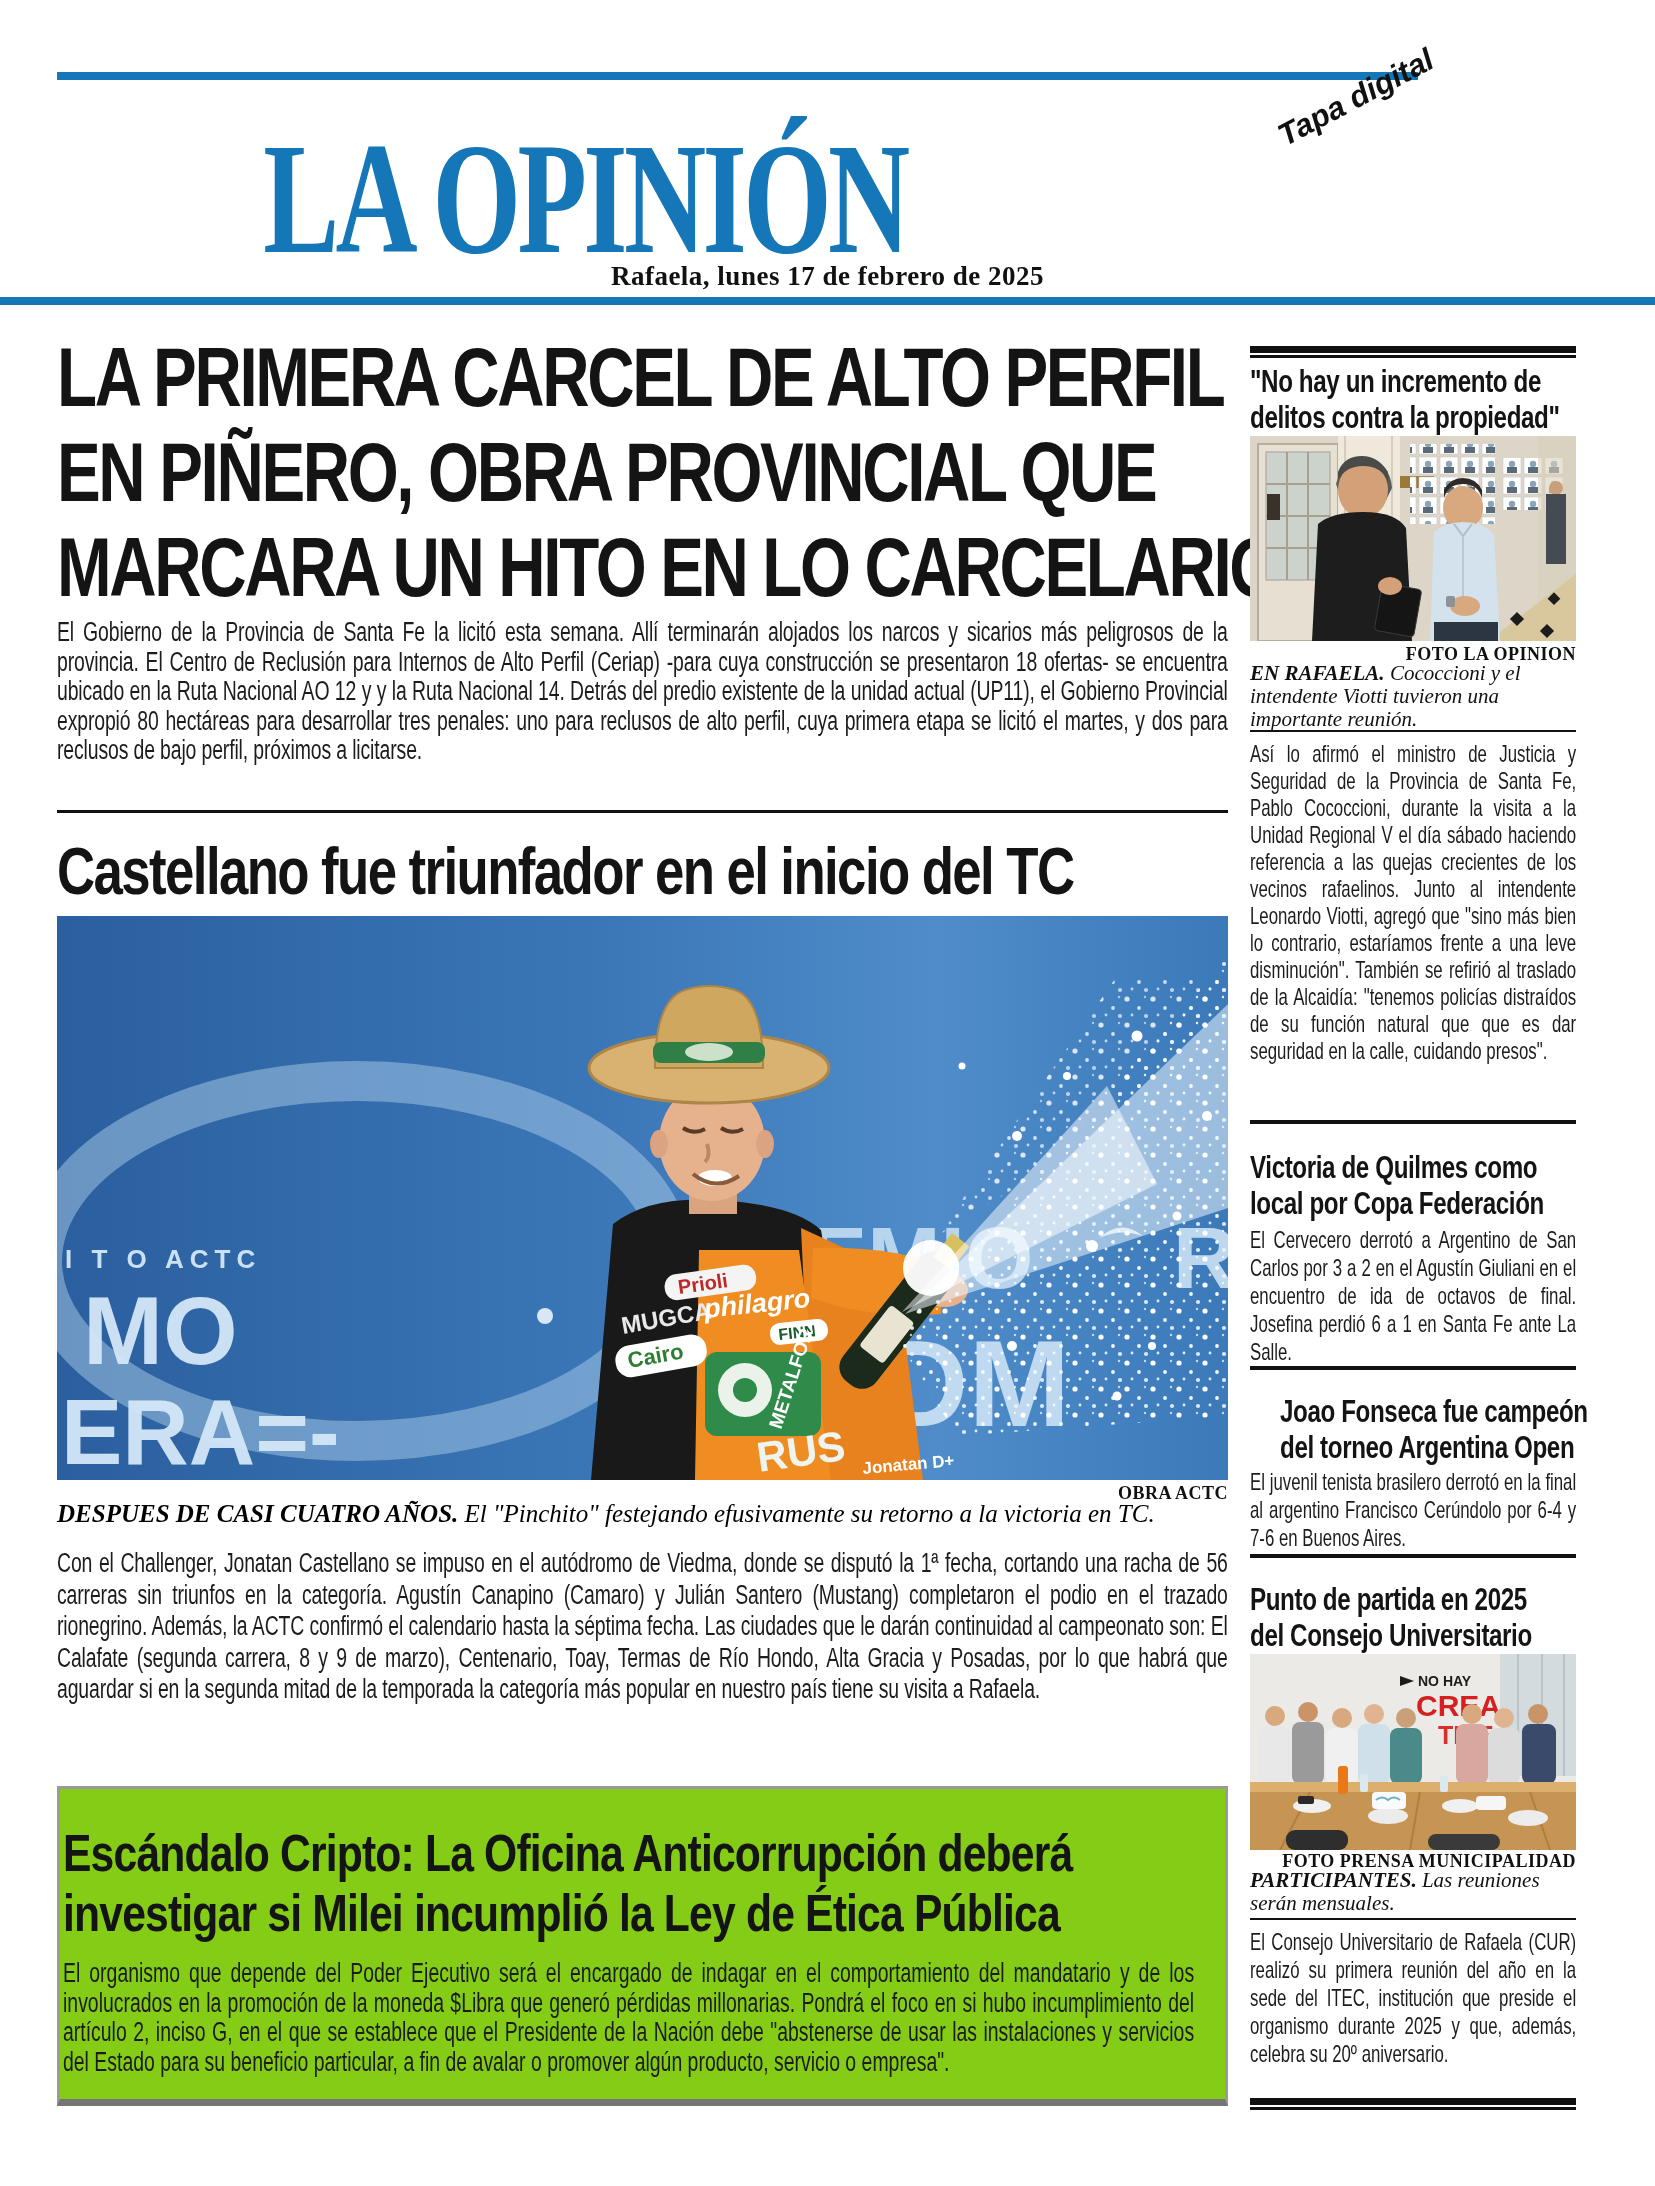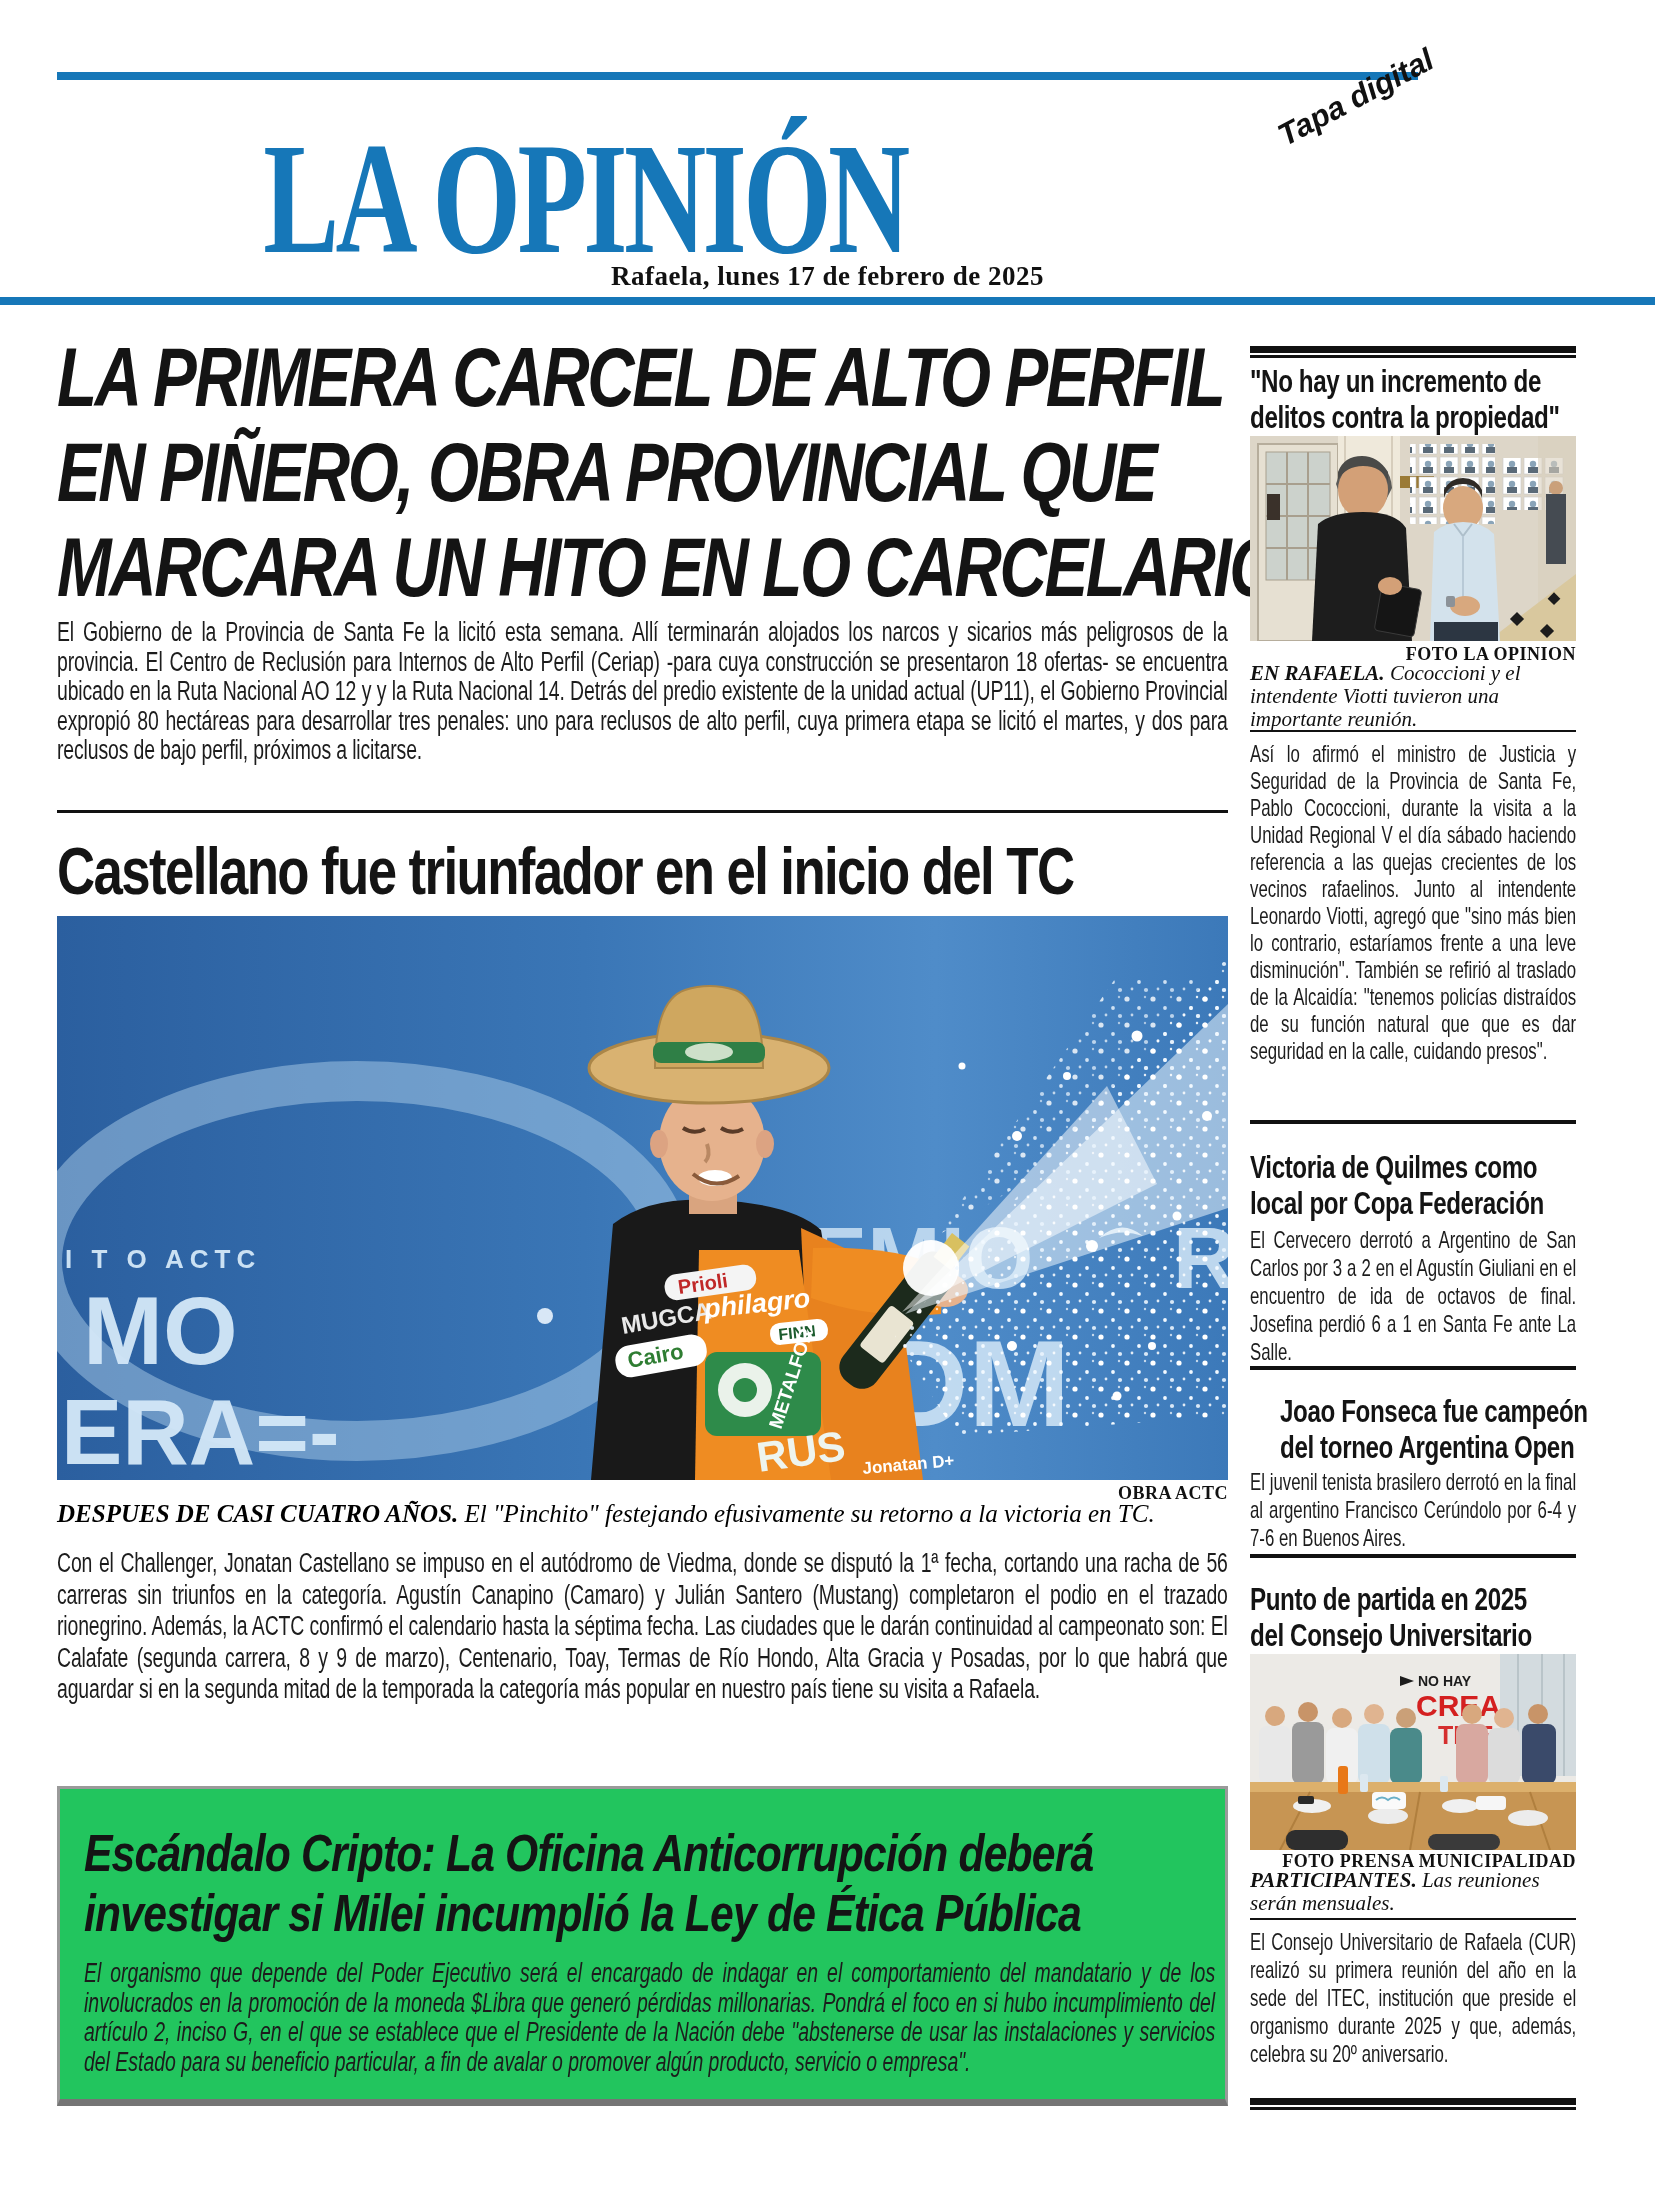--- a/index.html
+++ b/index.html
@@ -41,40 +41,40 @@
   .credit { font-family:"Liberation Serif",serif; font-weight:700; font-size:18px; color:#111; text-align:right; letter-spacing:0.5px; }
   .caption { font-family:"Liberation Serif",serif; font-style:italic; font-size:25px; color:#000000; white-space:nowrap; }
   .caption b, .caption-sm b { font-style:italic; font-weight:700; }
   .caption-sm { font-family:"Liberation Serif",serif; font-style:italic; font-size:21px; line-height:23px; color:#111; }
 
   
   .rule-black { background:#111; }
   .double-rule { height:12px; background:linear-gradient(to bottom,#111 0,#111 7px,#ffffff 7px,#ffffff 9px,#111 9px,#111 12px); }
 
   
-  .crypto-box { border:3px solid #9a9a9a; border-bottom:7px solid #757575; background:#22c55e; padding:34px 20px 0 24px;font-style:italic; }
+  .crypto-box { border:3px solid #9a9a9a; border-bottom:7px solid #757575; background:#84cc16; padding:34px 20px 0 3px; }
 
   .photo-frame svg { display:block; width:100%; height:100%; }
 </style>
 </head>
 <body>
 
 <div class="abs blue-rule" style="left:57px; top:72px; width:1361px; height:8px;"></div>
 
 <div class="abs masthead-wrap">
   <span class="masthead">LA OPINIÓN</span>
 </div>
 
 <div class="abs tagline">Tapa digital</div>
 
 <div class="abs dateline">Rafaela, lunes 17 de febrero de 2025</div>
 
 <div class="abs blue-rule" style="left:0; top:297px; width:1655px; height:8px;"></div>
 
-<div class="abs" style="left:57px; top:330px; width:1171px; height:286px;font-style:italic;">
+<div class="abs" style="left:57px; top:330px; width:1171px; height:286px;">
   <div class="hl-xl">
     <div class="line">LA PRIMERA CARCEL DE ALTO PERFIL</div>
     <div class="line">EN PIÑERO, OBRA PROVINCIAL QUE</div>
     <div class="line">MARCARA UN HITO EN LO CARCELARIO</div>
   </div>
 </div>
 
 <div class="abs" style="left:57px; top:618px; width:1171px; height:160px;">
   <p class="copy-main">El Gobierno de la Provincia de Santa Fe la licitó esta semana. Allí terminarán alojados los narcos y sicarios más peligrosos de la provincia. El Centro de Reclusión para Internos de Alto Perfil (Ceriap) -para cuya construcción se presentaron 18 ofertas- se encuentra ubicado en la Ruta Nacional AO 12 y y la Ruta Nacional 14. Detrás del predio existente de la unidad actual (UP11), el Gobierno Provincial expropió 80 hectáreas para desarrollar tres penales: uno para reclusos de alto perfil, cuya primera etapa se licitó el martes, y dos para reclusos de bajo perfil, próximos a licitarse.</p>
 </div>

